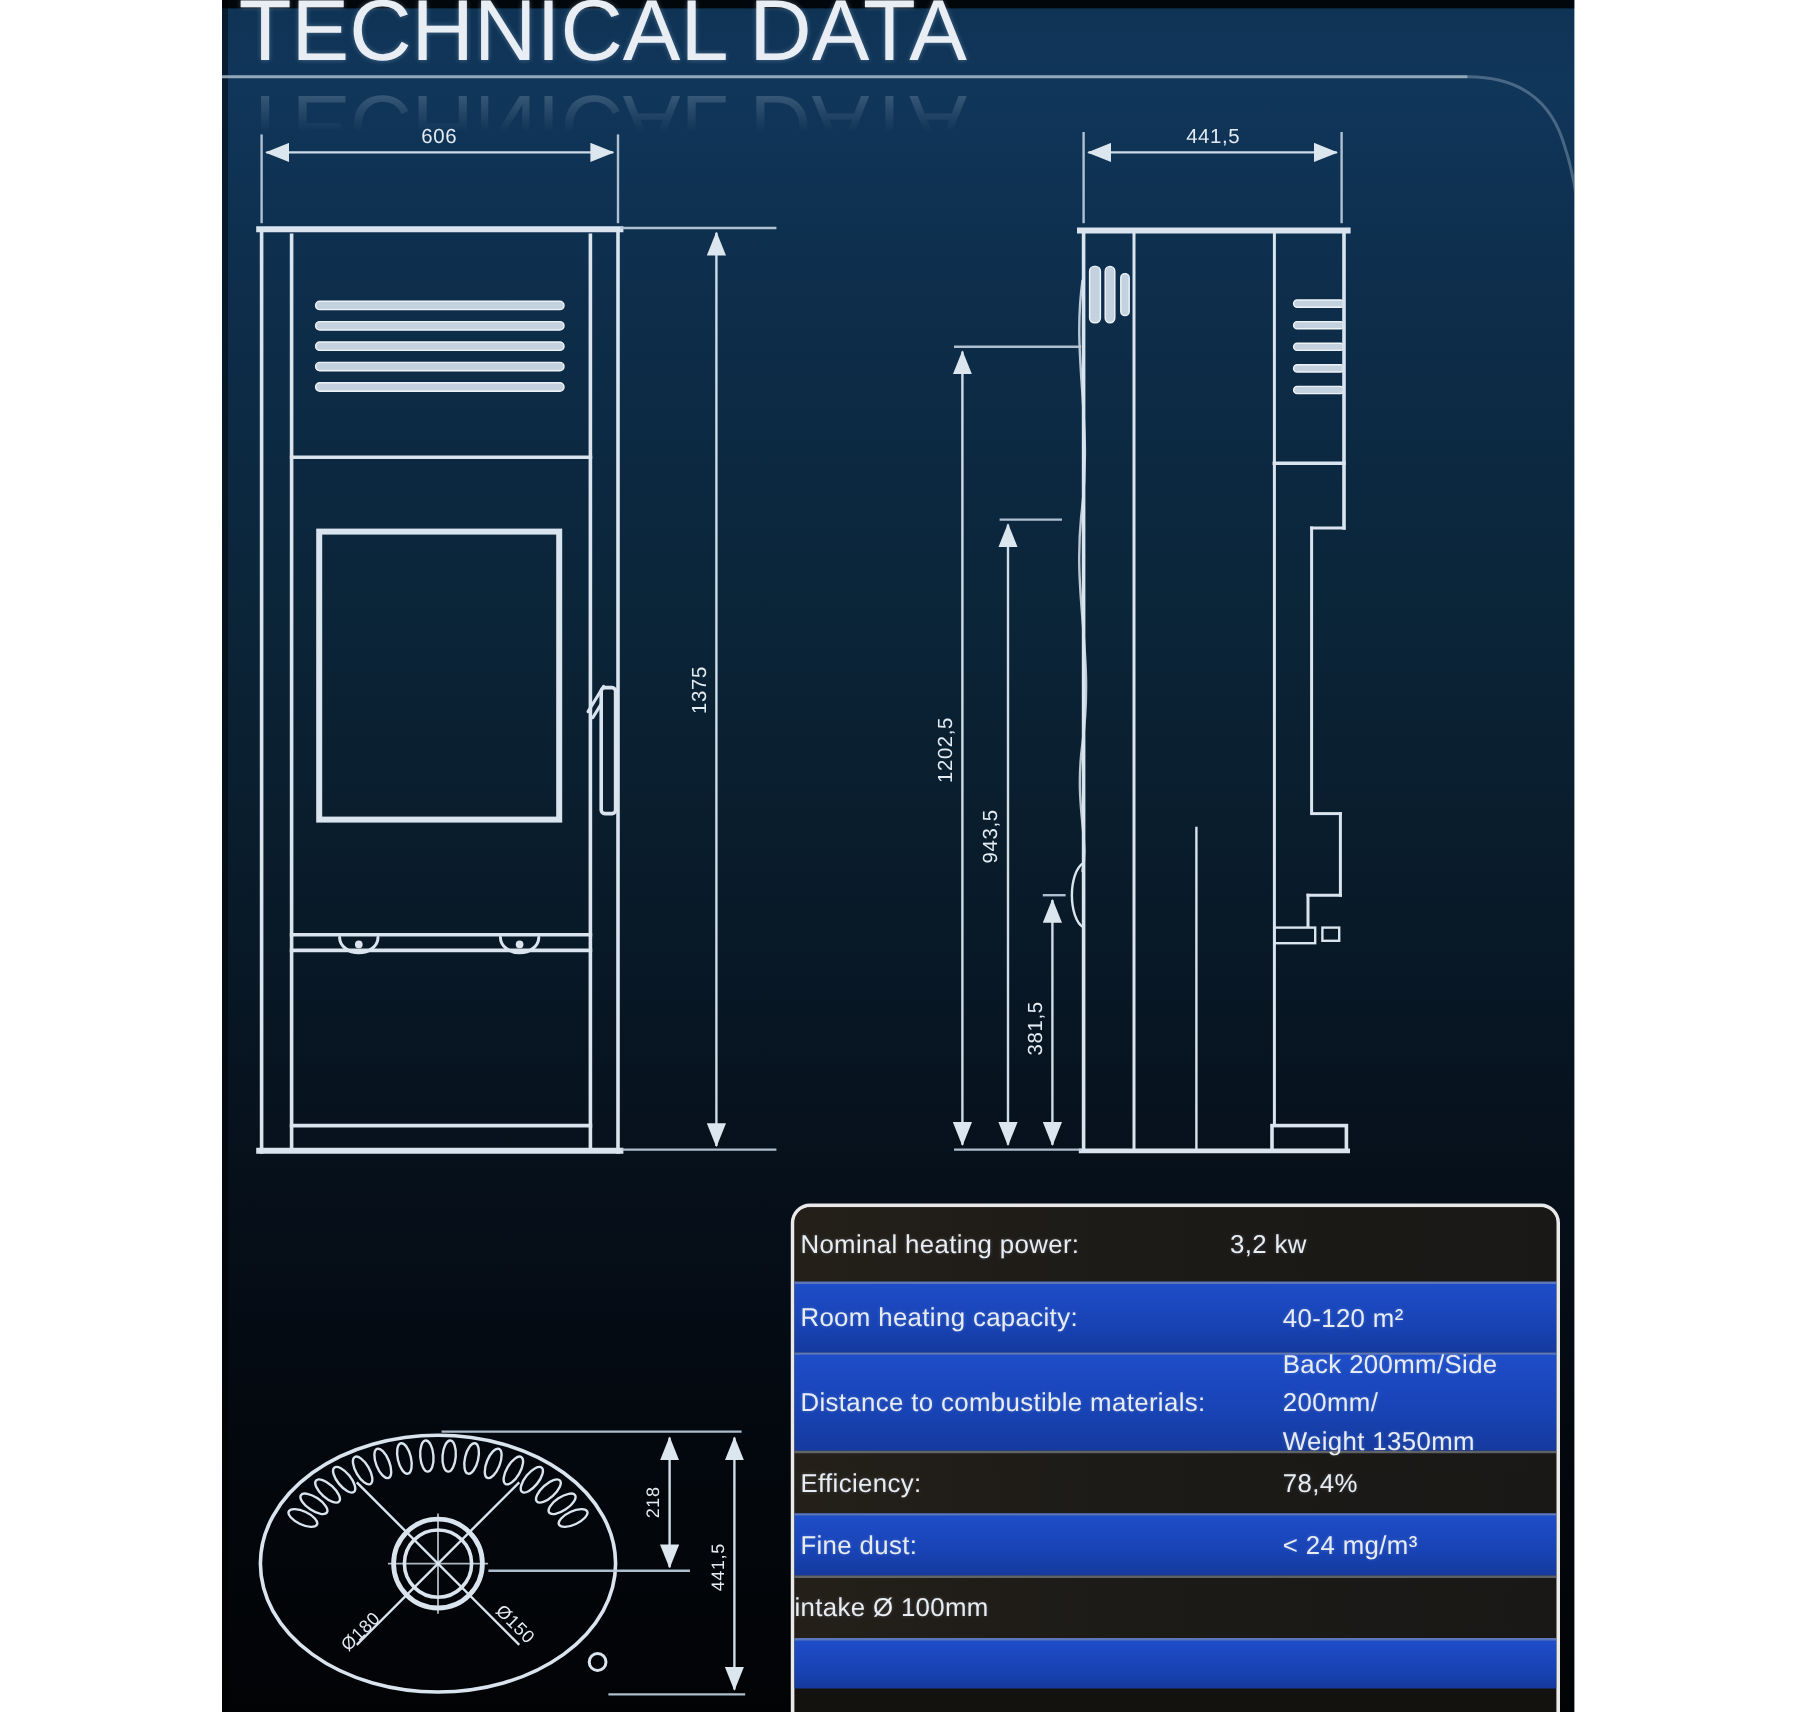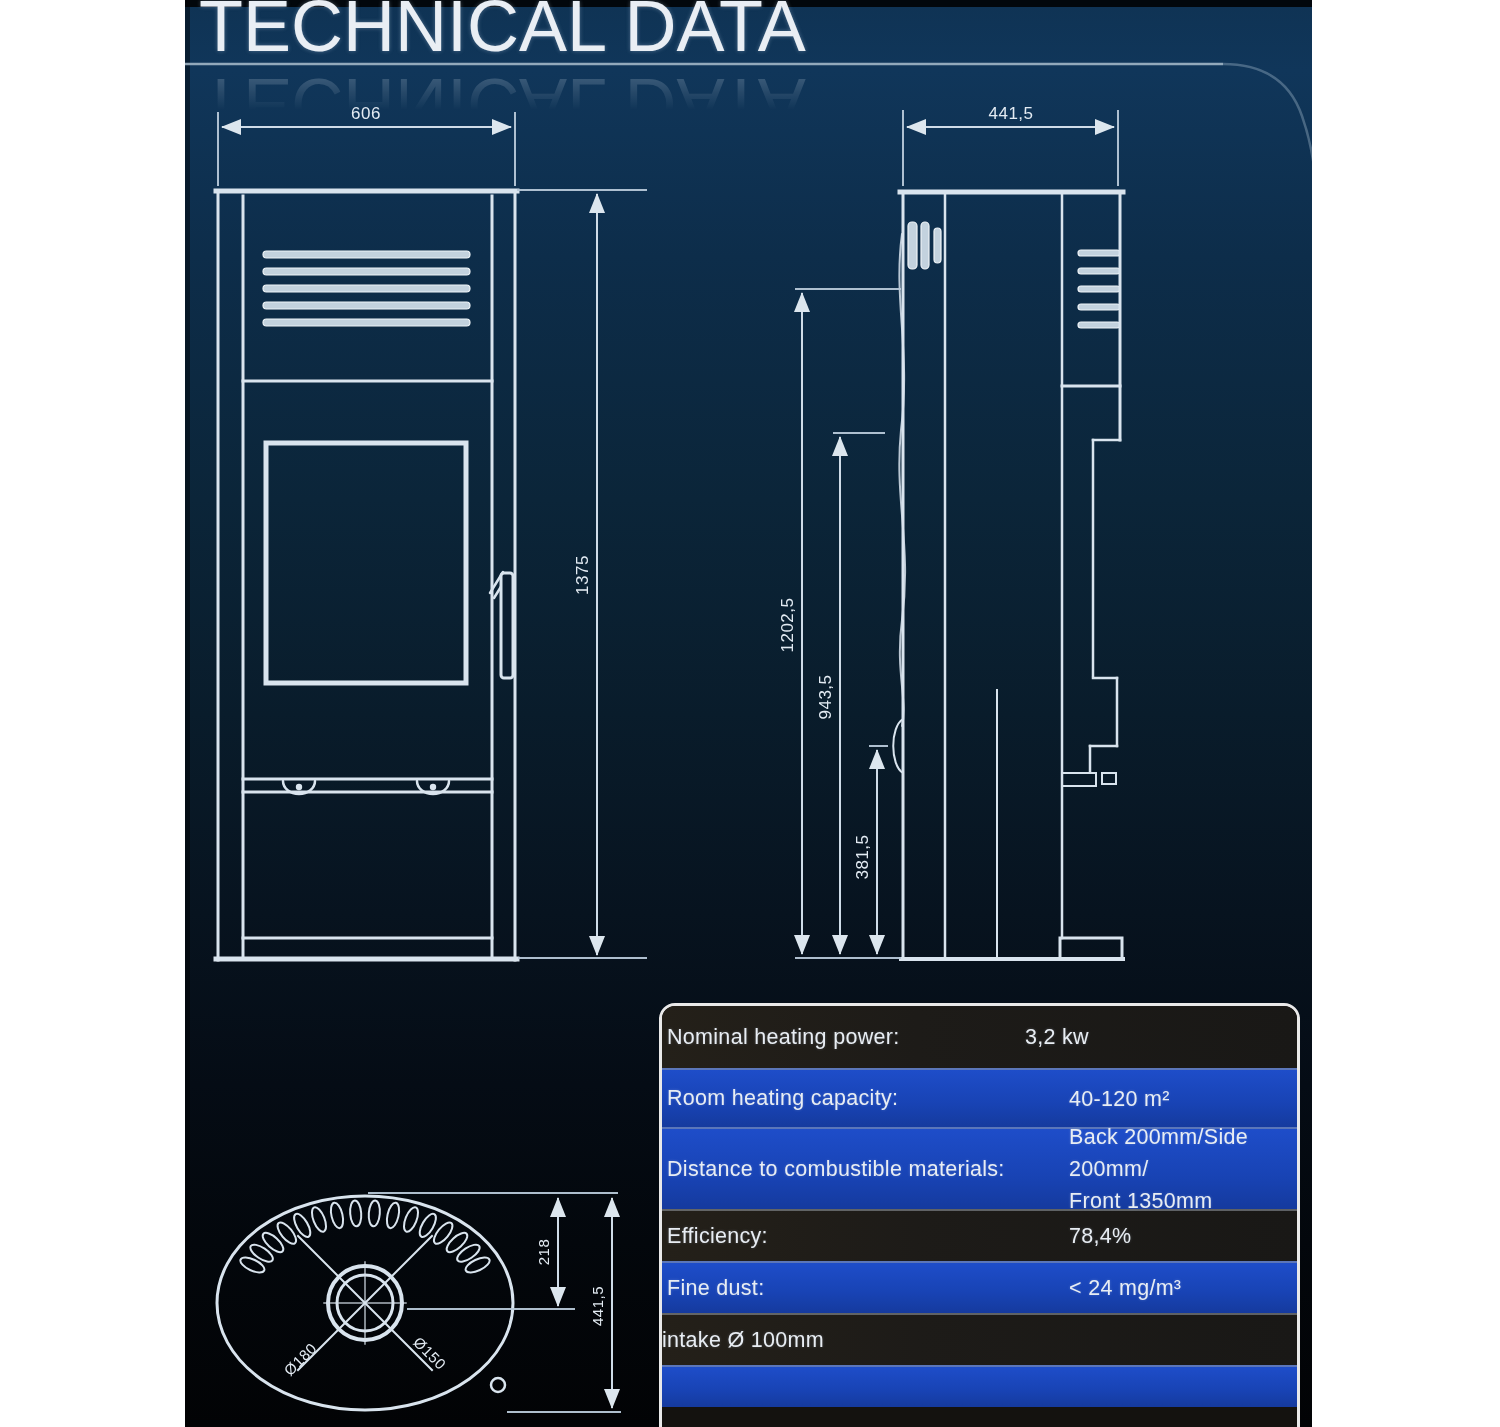--- a/index.html
+++ b/index.html
@@ -260,21 +260,21 @@
         <div class="cell value">3,2 kw</div>
       </div>
       <div class="row blue r2">
         <div class="cell label">Room heating capacity:</div>
         <div class="cell value">40-120 m²</div>
       </div>
       <div class="row blue r4">
         <div class="cell label">Distance to combustible materials:</div>
         <div class="cell value">
           <div>Back 200mm/Side 200mm/</div>
-          <div>Front 1350mm</div>
+          <div>Weight 1350mm</div>
         </div>
       </div>
       <div class="row dark r5">
         <div class="cell label">Efficiency:</div>
         <div class="cell value">78,4%</div>
       </div>
       <div class="row blue r6">
         <div class="cell label">Fine dust:</div>
         <div class="cell value">&lt; 24 mg/m³</div>
       </div>

